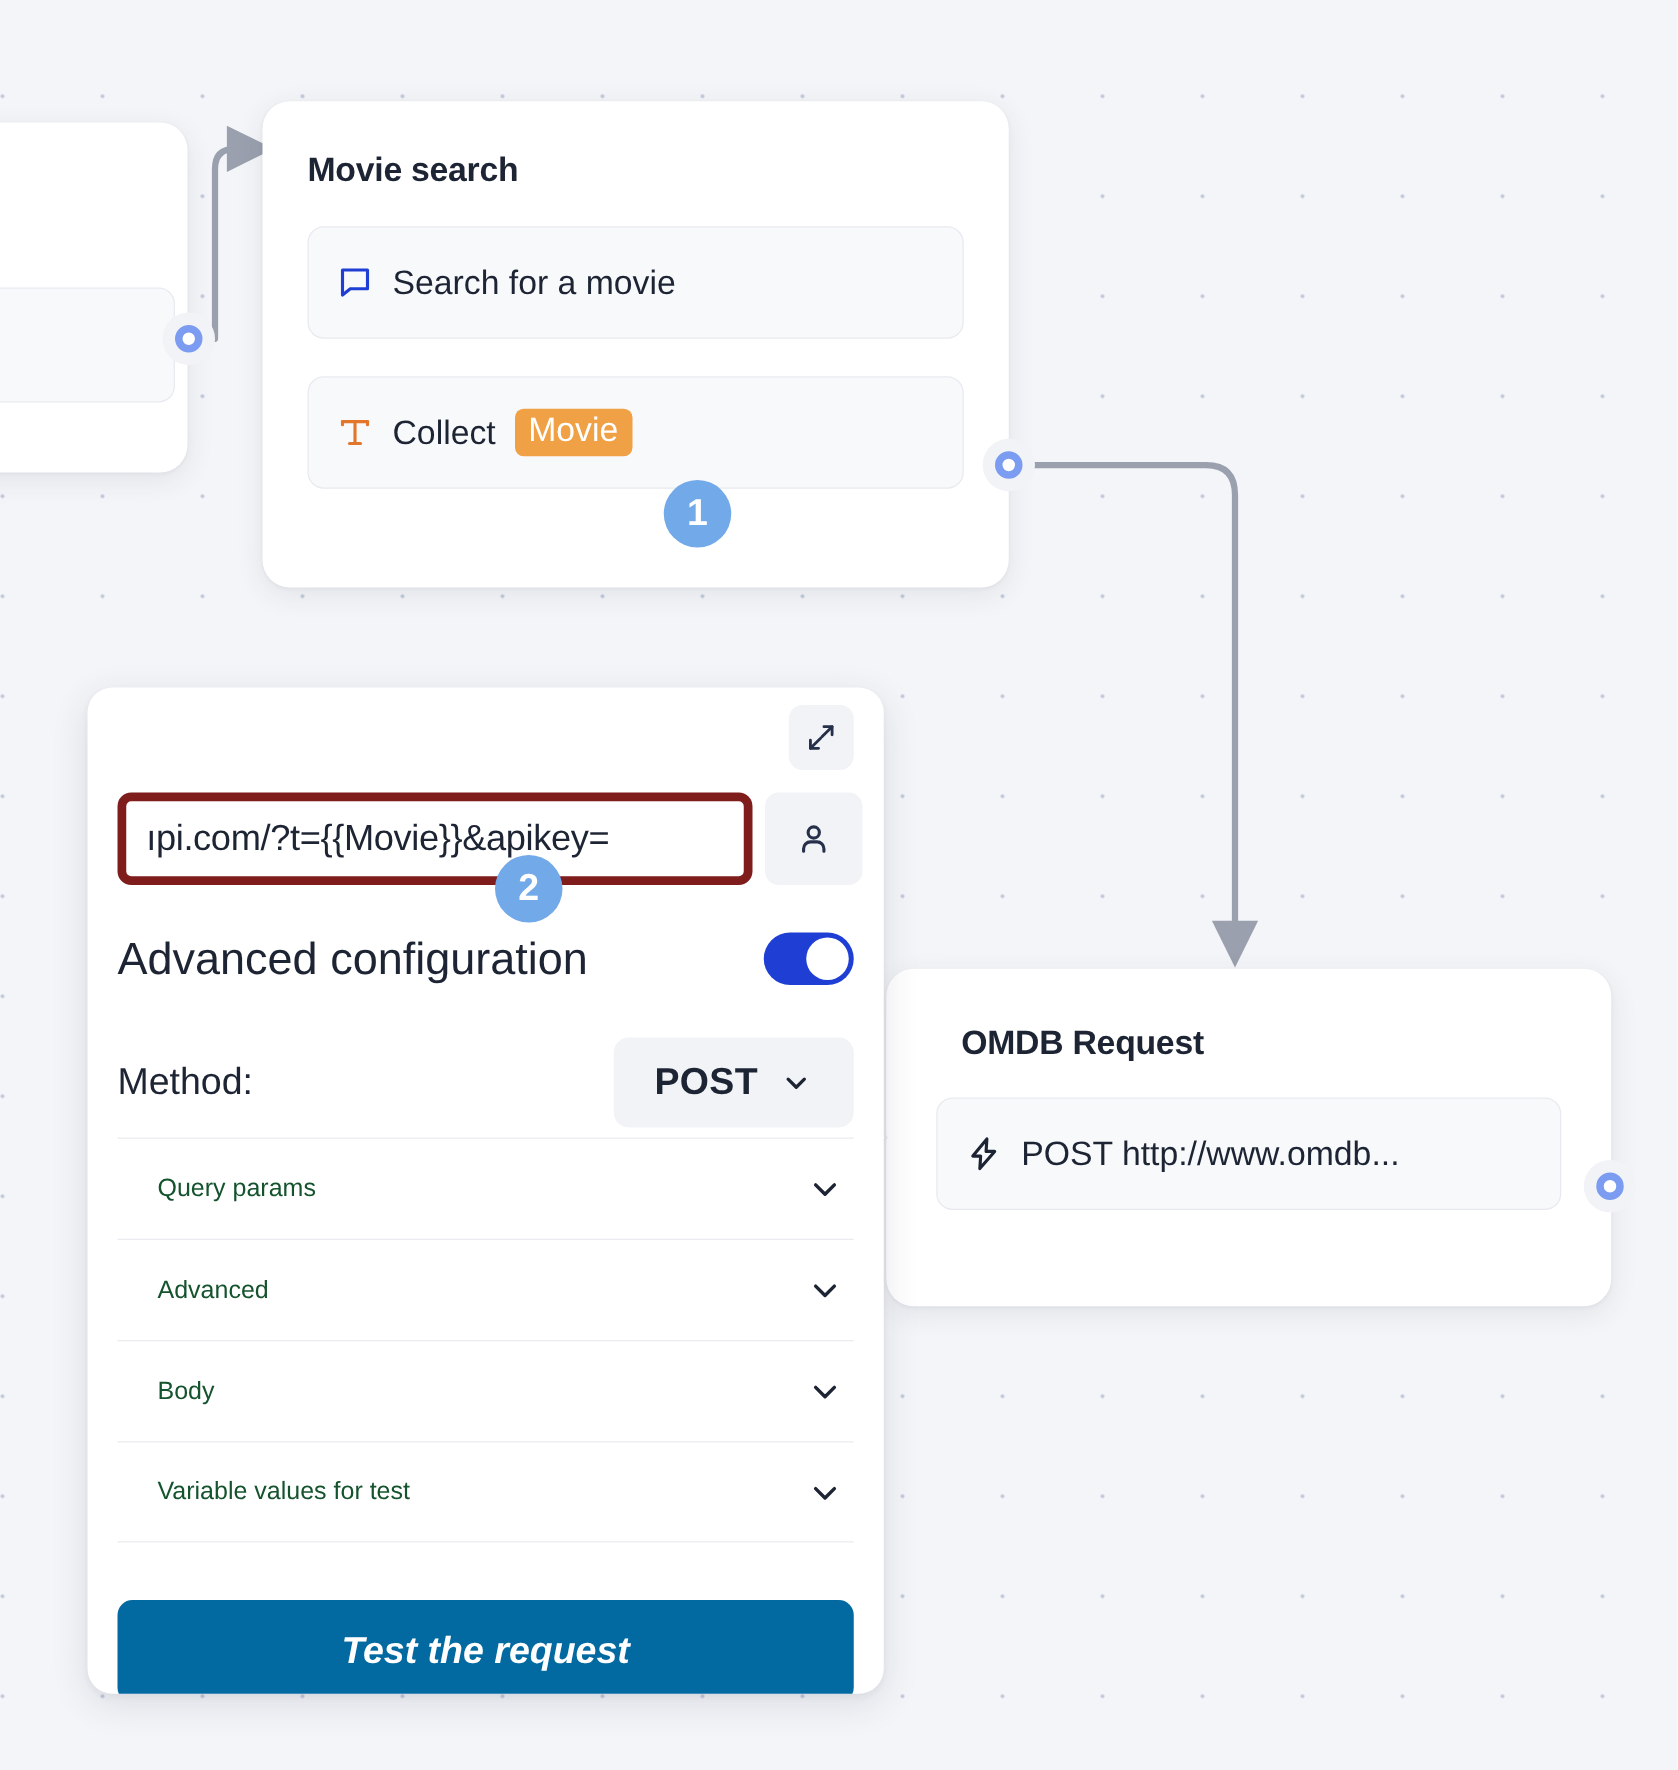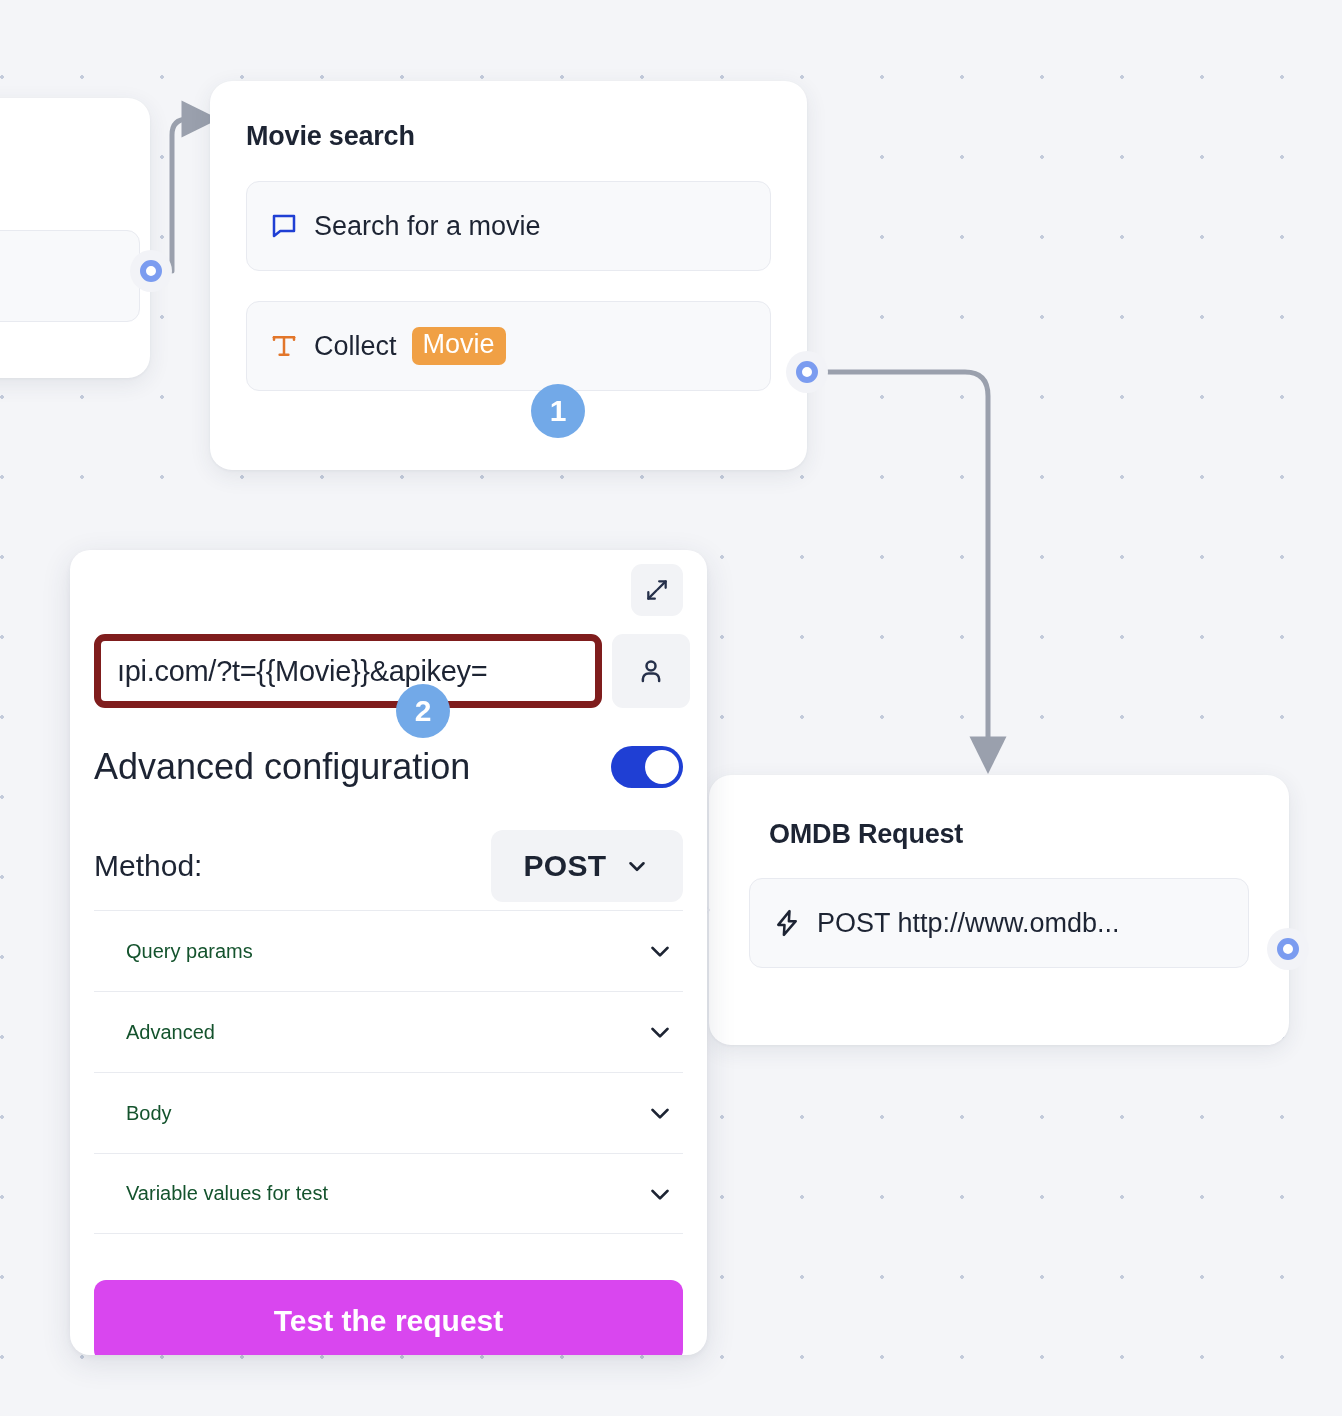--- a/index.html
+++ b/index.html
@@ -307,28 +307,29 @@
   }
   .acc-item:last-child { border-bottom: 1px solid #e9ebf0; }
   .acc-label { font-size: 20px; color: #14532d; }
 
   .test-btn {
     position: absolute;
     left: 24px;
     top: 730px;
     width: 589px;
     height: 82px;
-    background: #d946ef;
+    background: #0369a1;
     border: none;
     border-radius: 12px;
     color: #ffffff;
     font-size: 30px;
     font-weight: 700;
     font-family: "Liberation Sans", sans-serif;
     cursor: pointer;
+    font-style: italic;
   }
 
   .chev { display: block; }
 </style>
 </head>
 <body>
 
 <div id="canvas">
 
   <svg id="edges" viewBox="0 0 1342 1416" width="1342" height="1416">

